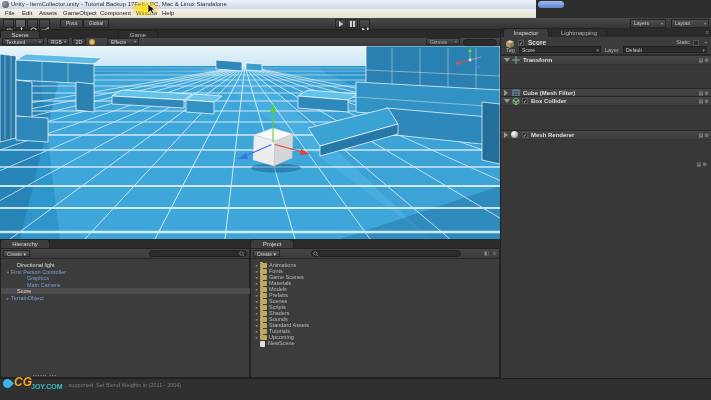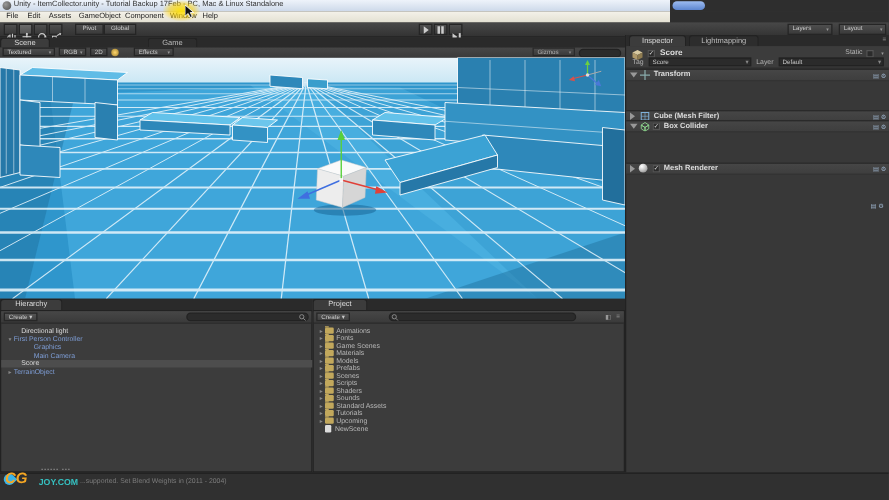--- a/index.html
+++ b/index.html
@@ -439,16 +439,16 @@
   </div>
 
 </div>
 
 <div class="abs status-bar">
   <div class="abs status-text">...supported. Set Blend Weights in (2011 - 2004)</div>
 </div>
 
 <div class="abs" style="left:3px;top:371px;width:70px;height:26px;z-index:60">
   <div class="drop" style="position:absolute;left:0;top:8px"></div>
-  <span class="wm-cg" style="position:absolute;left:1px;top:4px">CG</span>
+  <span class="wm-cg" style="position:absolute;left:11px;top:4px">CG</span>
   <span class="wm-dots" style="position:absolute;left:30px;top:2px">▪▪▪▪▪▪ ▪▪▪</span>
   <span class="wm-joy" style="position:absolute;left:28px;top:12px">JOY.COM</span>
 </div>
 
 </body></html>

